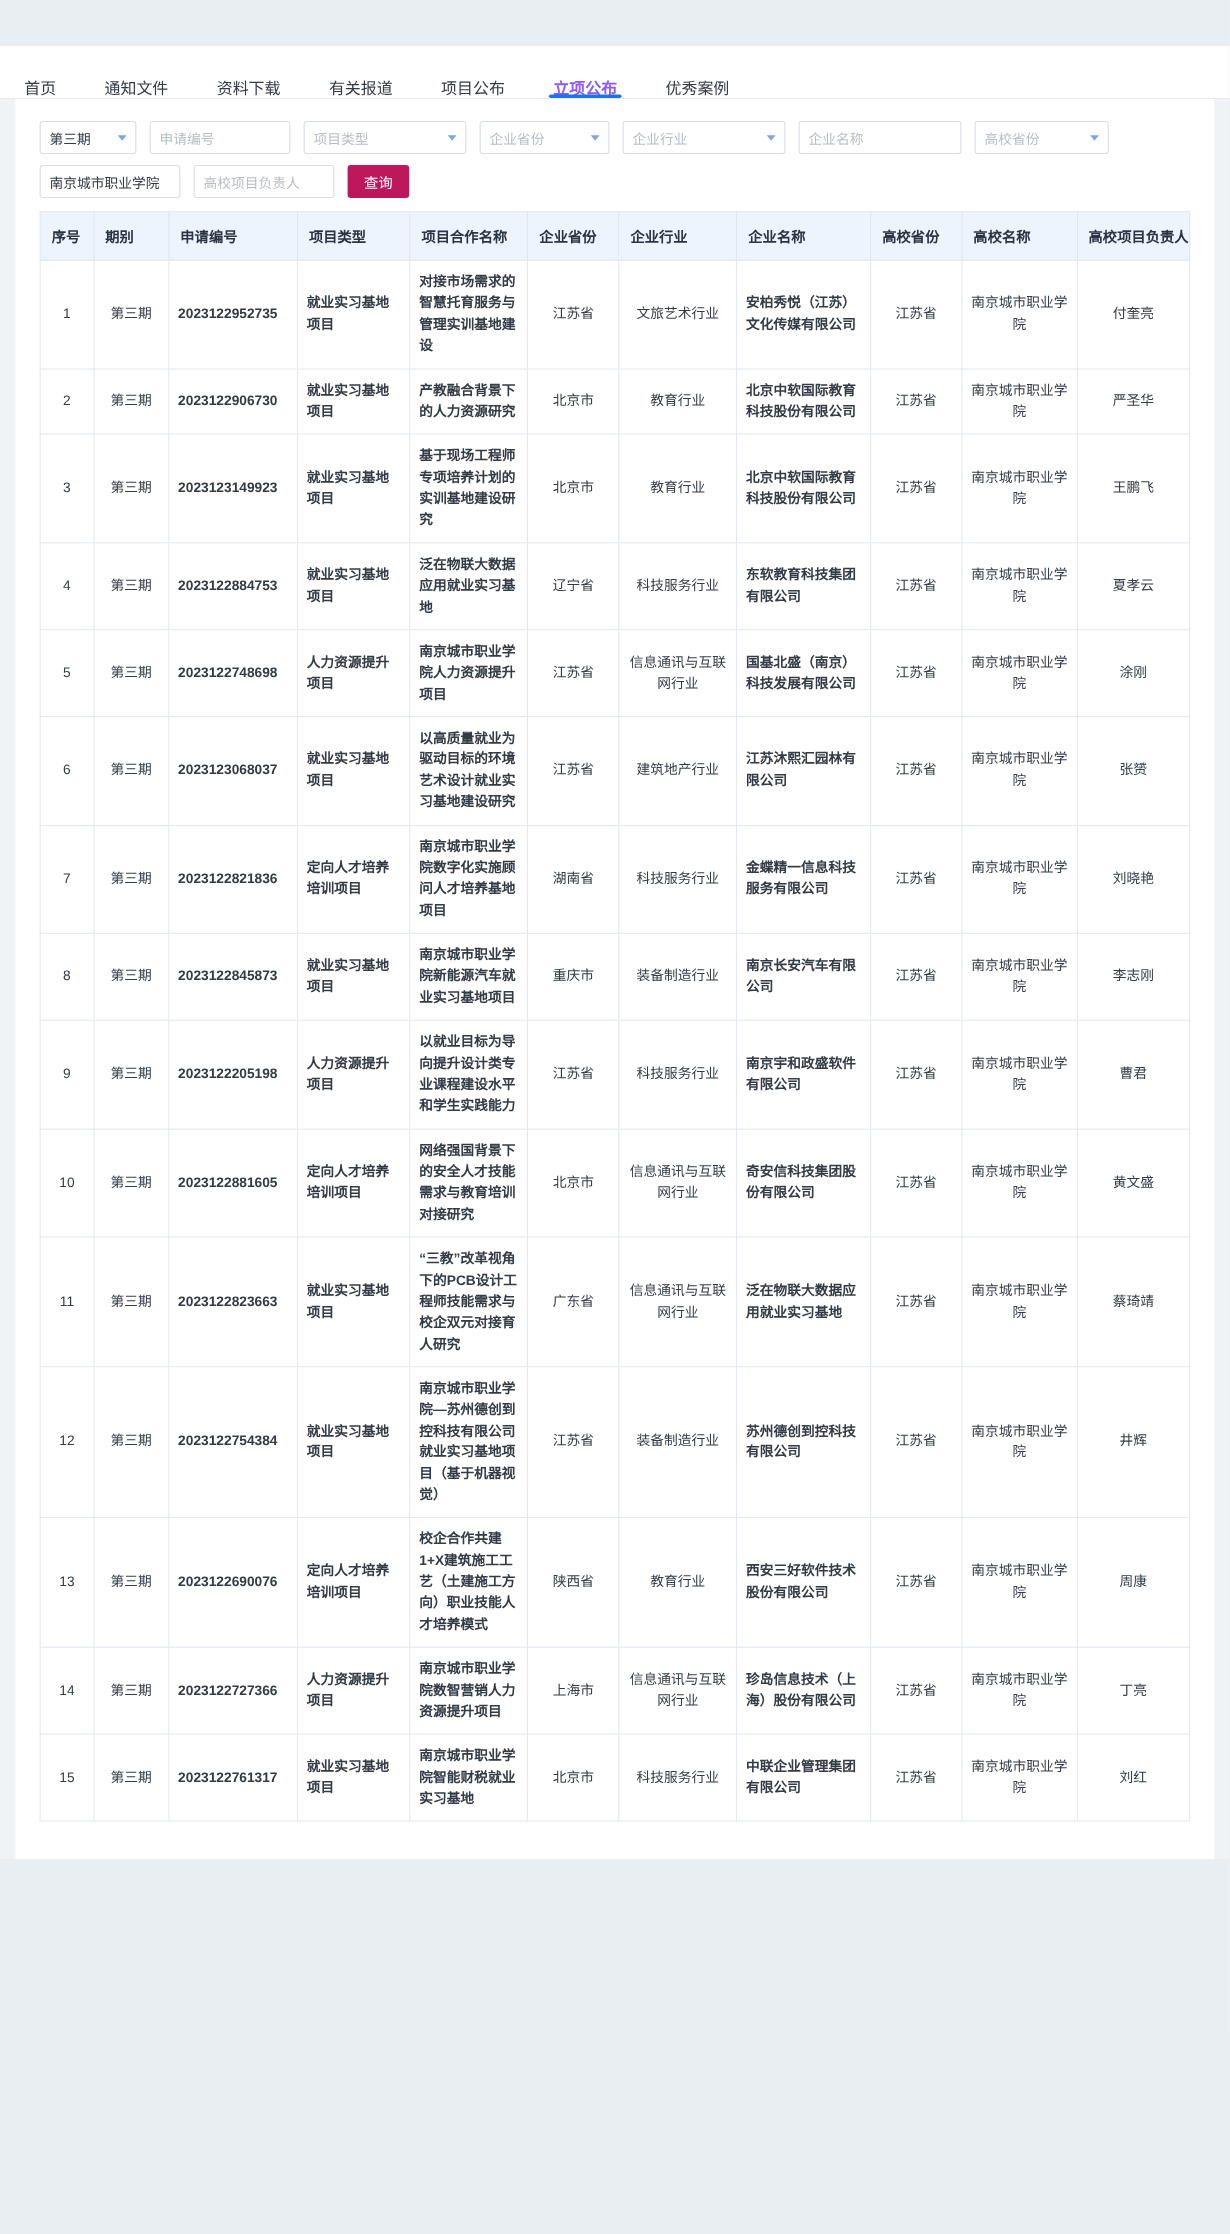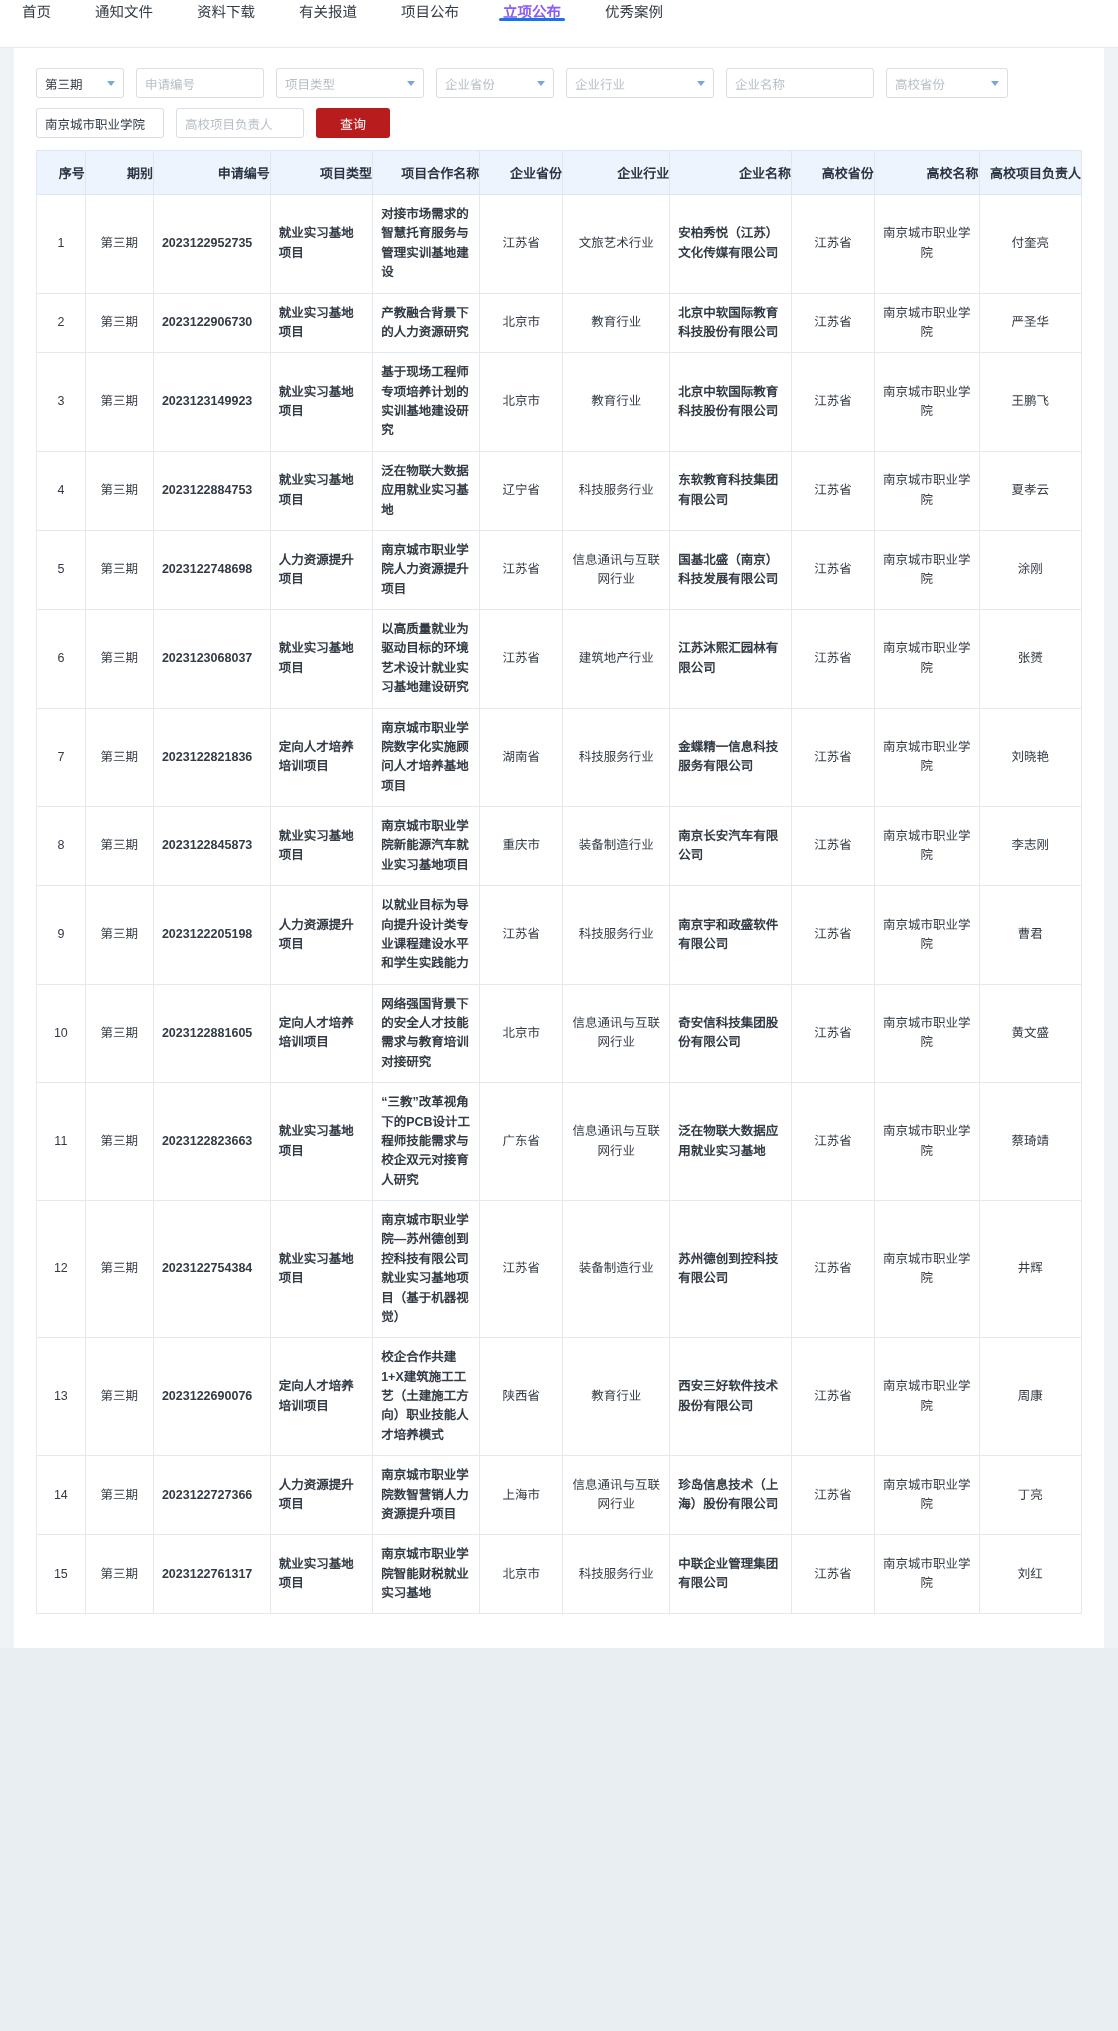--- a/index.html
+++ b/index.html
@@ -59,23 +59,24 @@
   .person { position: absolute; }
   .p-head { border-radius: 50%; position: absolute; }
   .p-body { position: absolute; border-radius: 8px 8px 0 0; }
   .p-arm { position: absolute; border-radius: 6px; }
 
   
   .nav {
     background: #ffffff;
     height: 48px;
     display: flex;
-    align-items: flex-start;
+    align-items: flex-end;
     border-bottom: 1px solid #e6e9ee;
     position: relative;
+    margin-top: 42px;
   }
   .nav-item {
     padding: 0 22px;
     display: flex;
     align-items: center;
     font-size: 14.5px;
     color: #333b45;
     cursor: pointer;
     position: relative;
     white-space: nowrap;
@@ -153,46 +154,46 @@
   .w-select-md { width: 148px; }
   .w-select-lg { width: 118px; }
   .w-ind       { width: 148px; }
   .w-name      { width: 148px; }
   .w-prov2     { width: 122px; }
   .w-school    { width: 128px; }
   .w-leader    { width: 128px; }
   .search-btn {
     height: 30px;
     min-width: 56px;
-    background: #b91c1c;
+    background: #be185d;
     color: #fff;
     font-size: 13px;
     border: none;
     border-radius: 3px;
     cursor: pointer;
-    padding: 0 24px;
+    padding: 0 6px;
     font-family: Liberation Mono, monospace;
   }
 
   
   .table-wrap { padding: 0 10px 24px 10px; }
   table {
     width: 100%;
     border-collapse: collapse;
     font-size: 12.5px;
     color: #2e3740;
     table-layout: fixed;
   }
   thead th {
     background: #eef4fd;
     border: 1px solid #dfe6ef;
     font-weight: bold;
     color: #2b3442;
-    padding: 12px 0;
-    text-align: right;
+    padding: 12px 10px;
+    text-align: left;
     white-space: nowrap;
     font-size: 13px;
   }
   tbody td {
     border: 1px solid #e4e9f0;
     padding: 10px 8px;
     vertical-align: middle;
     line-height: 1.55;
     color: #333b45;
   }

